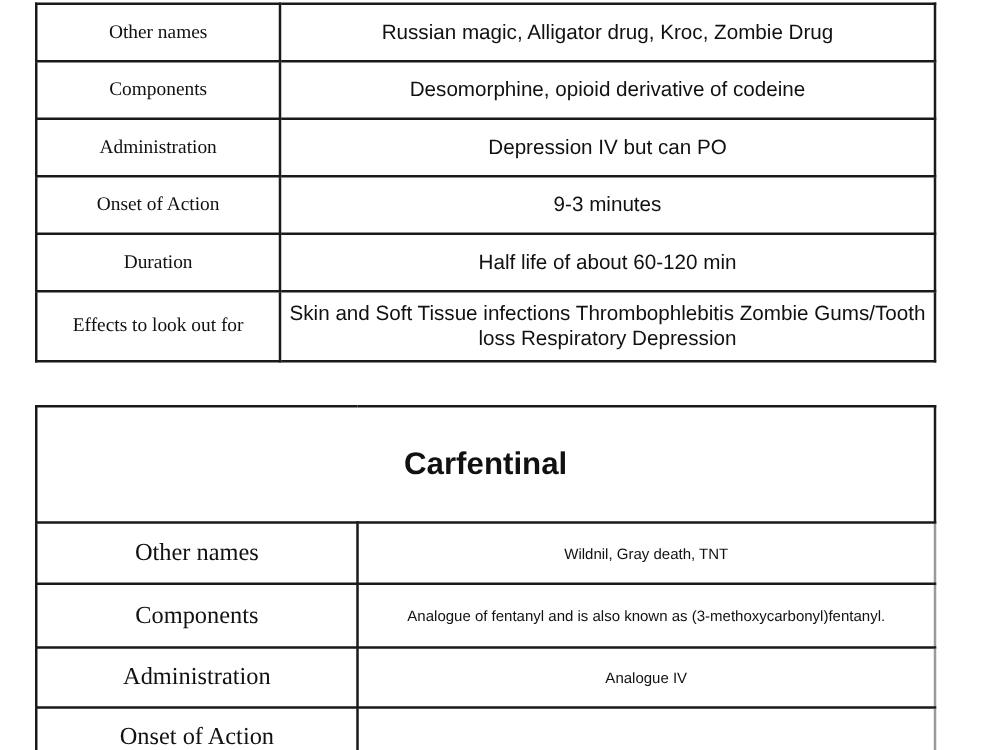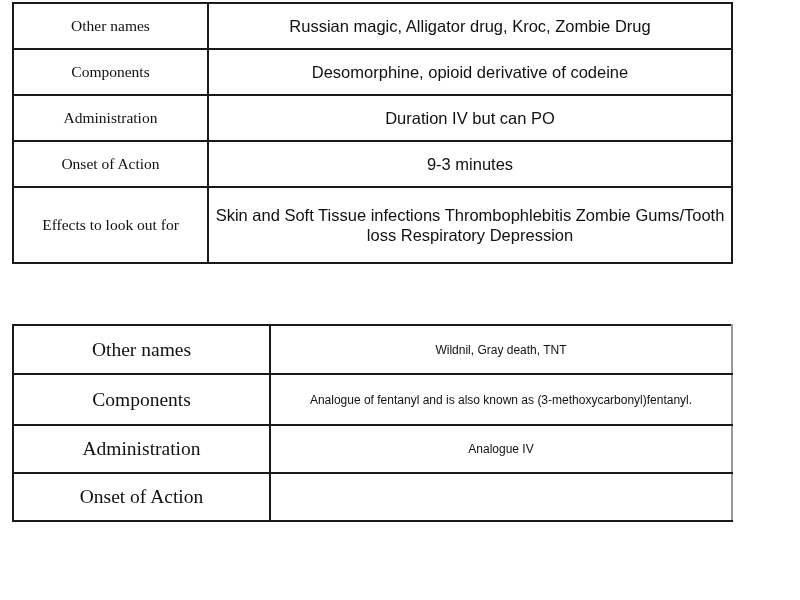--- a/index.html
+++ b/index.html
@@ -7,21 +7,21 @@
     padding: 0;
     width: 800px;
     height: 600px;
     overflow: hidden;
     background: #ffffff;
   }
   body { position: relative; }
 
   .tbl {
     position: absolute;
-    left: 12px;
+    left: 28px;
     width: 721px;
     border-collapse: collapse;
     table-layout: fixed;
     background: #ffffff;
   }
   .tbl td {
     border: 2px solid #1a1a1a;
     text-align: center;
     vertical-align: middle;
     padding: 0 6px;
@@ -36,21 +36,21 @@
     font-size: 16px;
     line-height: 20px;
   }
 
   
   #t1 { top: 2px; }
   #t1 col.c1 { width: 195px; }
   #t1 .lbl { font-size: 15.5px; }
   #t1 .val { font-size: 16.5px; border-radius: 21px; }
   #t1 tr.r { height: 46px; }
-  #t1 tr.r-tall { height: 76px; }
+  #t1 tr.r-tall { height: 56px; }
 
   
   #t2 { top: 324px; }
   #t2 col.c1 { width: 257px; }
   #t2 .title {
     font-family: "Liberation Sans", sans-serif;
     font-weight: bold;
     font-size: 25px;
     height: 91px;
   }
@@ -75,39 +75,46 @@
       <tr class="r">
     <td class="lbl">Other names</td>
     <td class="val">Russian magic, Alligator drug, Kroc, Zombie Drug</td>
   </tr>
   <tr class="r">
     <td class="lbl">Components</td>
     <td class="val">Desomorphine, opioid derivative of codeine</td>
   </tr>
   <tr class="r">
     <td class="lbl">Administration</td>
-    <td class="val">Duration IV but can PO</td>
+    <td class="val">Depression IV but can PO</td>
   </tr>
   <tr class="r">
     <td class="lbl">Onset of Action</td>
     <td class="val">9-3 minutes</td>
+  </tr>
+  <tr class="r">
+    <td class="lbl">Duration</td>
+    <td class="val">Half life of about 60-120 min</td>
   </tr>
   <tr class="r-tall">
     <td class="lbl">Effects to look out for</td>
     <td class="val">Skin and Soft Tissue infections Thrombophlebitis Zombie Gums/Tooth loss Respiratory Depression</td>
   </tr>
 </tbody>
   </table>
 
 <table id="t2" class="tbl">
   <colgroup>
       <col class="c1">
       <col>
     </colgroup>
   <tbody>
+      <tr>
+    <td colspan="2" class="title">Carfentinal</td>
+  </tr>
   <tr class="r1">
     <td class="lbl">Other names</td>
     <td class="val rcell">Wildnil, Gray death, TNT</td>
   </tr>
   <tr class="r2">
     <td class="lbl">Components</td>
     <td class="val rcell">Analogue of fentanyl and is also known as (3-methoxycarbonyl)fentanyl.</td>
   </tr>
   <tr class="r3">
     <td class="lbl">Administration</td>

